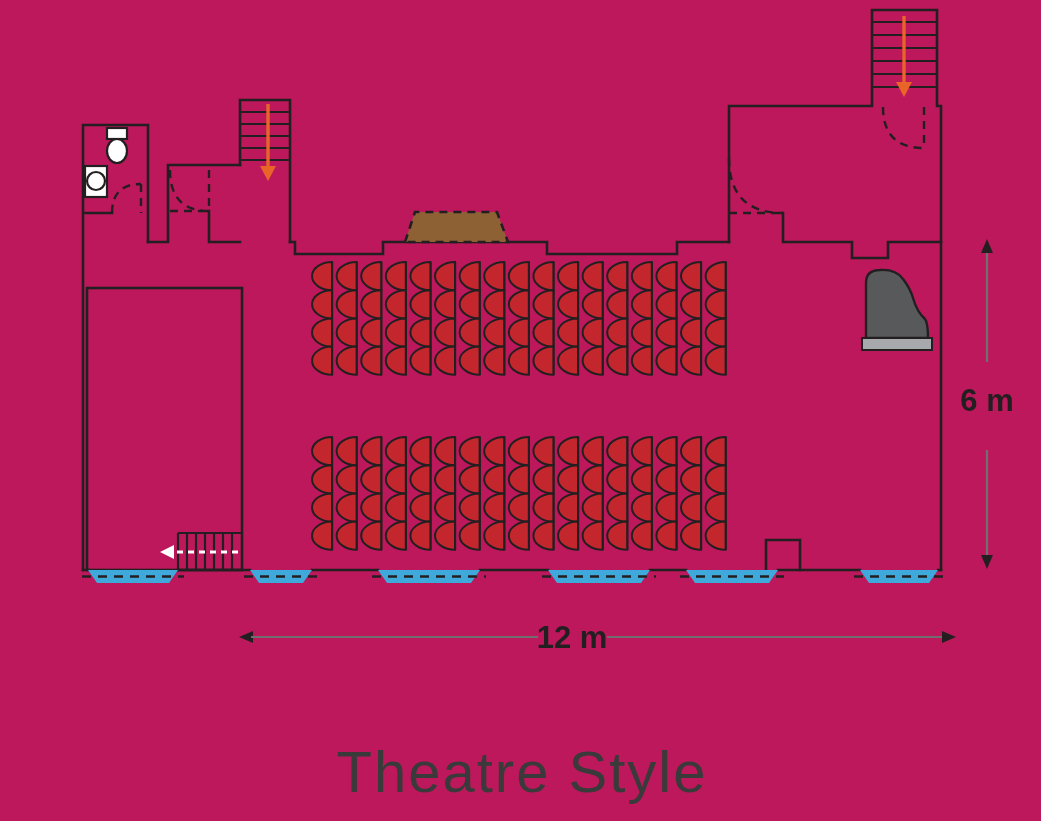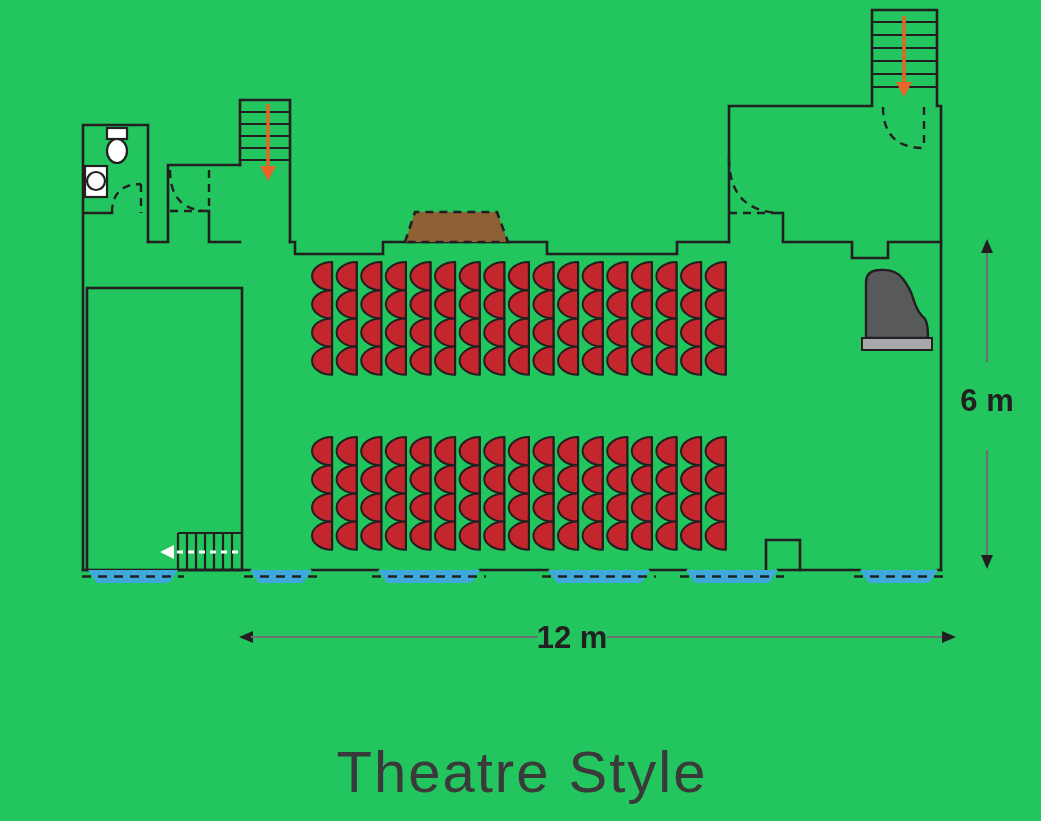--- a/index.html
+++ b/index.html
@@ -1,16 +1,16 @@
 <!DOCTYPE html>
 <html><head>
 <meta charset="utf-8">
 <style>
   html,body{margin:0;padding:0;background:#ffffff;}
-  .canvas{position:relative;width:1041px;height:821px;background:#22c55e;overflow:hidden;
+  .canvas{position:relative;width:1041px;height:821px;background:#be185d;overflow:hidden;
           font-family:"Liberation Sans", sans-serif;}
   svg{display:block;}
   .wall{stroke:#231F20;stroke-width:2.6;fill:none;stroke-linecap:square;}
   .tread{stroke:#231F20;stroke-width:2.2;fill:none;}
   .door{stroke:#231F20;stroke-width:2.4;fill:none;stroke-dasharray:8 6;stroke-linecap:butt;}
   .fixture{stroke:#231F20;stroke-width:2.2;fill:#ffffff;}
   .dim-line{stroke:#6f6f6f;stroke-width:2.2;}
   .dim-head{fill:#231F20;stroke:none;}
   .dim-text{font-family:"Liberation Sans", sans-serif;font-size:31px;font-weight:bold;fill:#231F20;}
   .title-text{font-family:"Liberation Sans", sans-serif;font-size:58px;font-weight:400;

